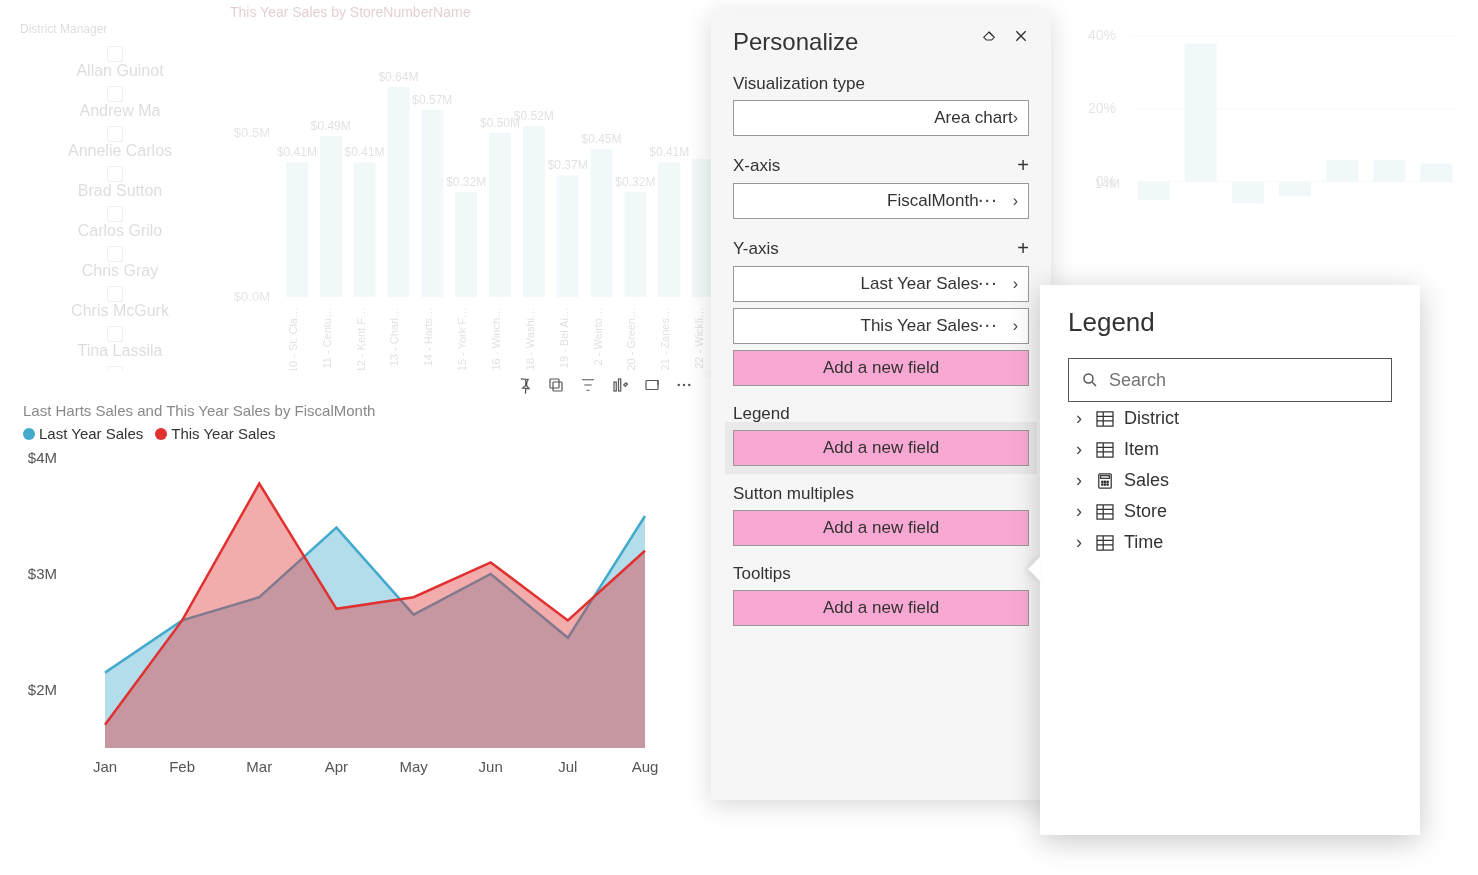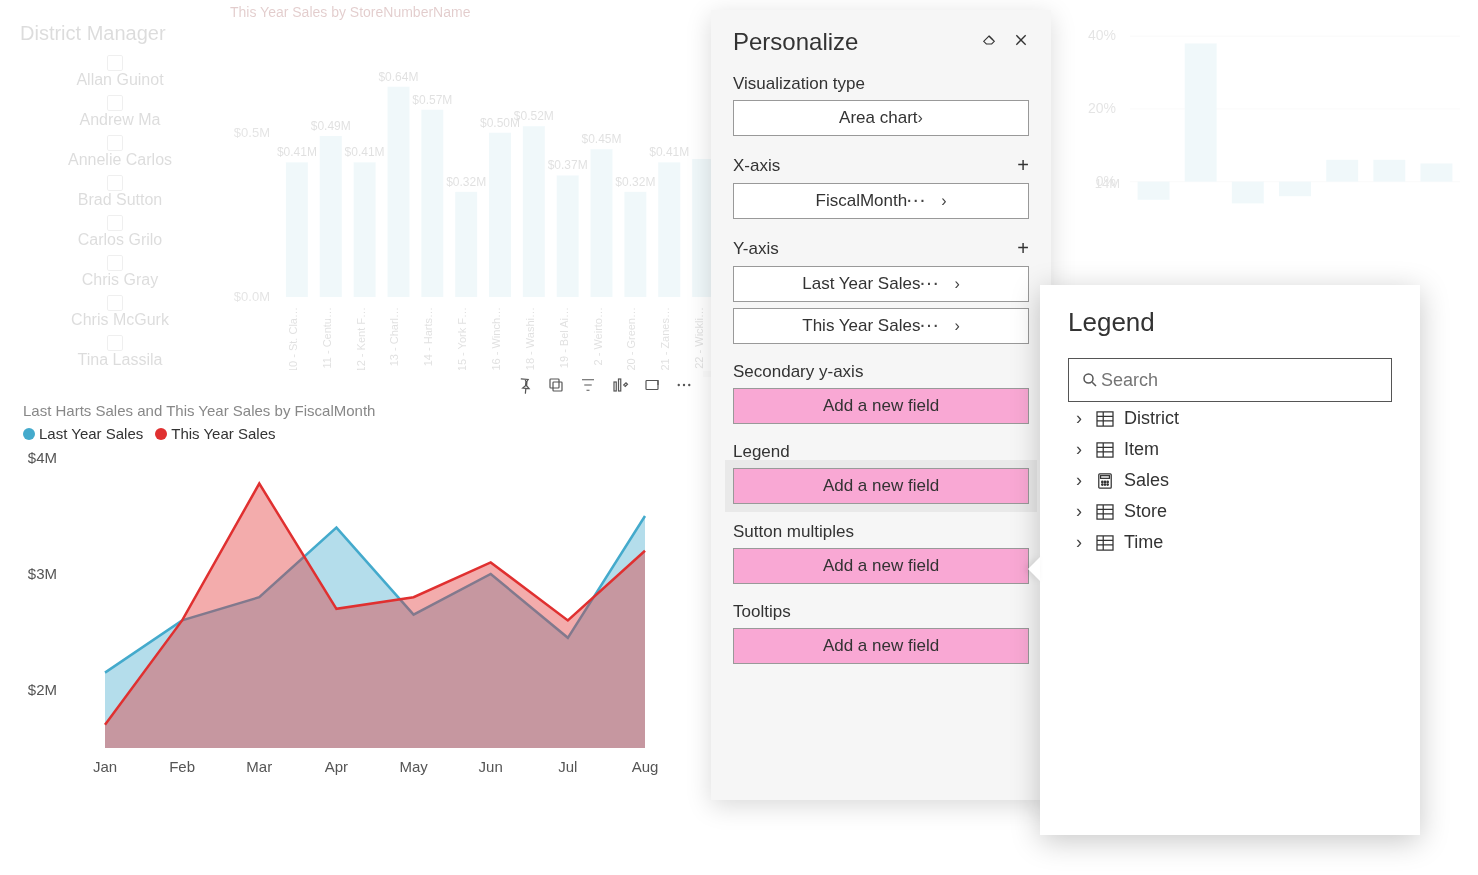--- a/index.html
+++ b/index.html
@@ -9,21 +9,21 @@
   position: relative;
   background: #fff;
   overflow: hidden;
   color: #333;
 }
 .faded { opacity: 0.22; }
 
 .slicer {
   position: absolute; left: 20px; top: 22px; width: 200px;
 }
-.slicer-title { font-size: 20px; color: #666; margin-bottom: 10px; }
+.slicer-title { font-size: 12px; color: #666; margin-bottom: 10px; }
 .slicer-item { display: flex; align-items: center; font-size: 16px; color: #666; margin-bottom: 6px; flex-direction: column; }
 .slicer-item .cb {
   width: 16px; height: 16px; border: 1.5px solid #bbb; border-radius: 2px; margin-right: 10px;
 }
 
 .barchart1 {
   position: absolute; left: 210px; top: 4px; width: 520px;
 }
 .barchart1-title { font-size: 14px; color: #7f1d1d; margin-left: 20px; margin-bottom: 27px; }
 
@@ -47,31 +47,31 @@
 .swatch { width: 12px; height: 12px; border-radius: 50%; }
 .swatch.blue { background: #44aacc; }
 .swatch.red { background: #e03030; }
 
 .personalize-panel {
   position: absolute; left: 711px; top: 10px; width: 340px; height: 790px;
   background: #f6f6f6;
   box-shadow: 0 6px 24px rgba(0,0,0,0.15);
   padding: 18px 22px;
 }
-.panel-header { display: flex; align-items: center; justify-content: space-between; margin-bottom: 14px; }
+.panel-header { display: flex; justify-content: space-between; margin-bottom: 14px; }
 .panel-title { font-size: 24px; font-weight: 400; }
 .panel-header-icons { display: flex; gap: 16px; color: #333; }
 .panel-header-icons svg { width: 16px; height: 16px; }
 
 .section-label { font-size: 17px; color: #333; margin-top: 18px; margin-bottom: 6px; display:flex; justify-content: space-between; align-items:center;}
 .section-label .plus { font-size: 20px; font-weight: 300; color:#333; }
 
 .field-row {
   width: 100%; height: 36px; background: #fff; border: 1px solid #999;
-  display: flex; align-items: center; justify-content: center;
+  display: flex; align-items: center; justify-content: flex-end;
   padding: 8px 10px; font-size: 17px; margin-bottom: 6px;
 }
 .field-row .fright { display:flex; align-items:center; gap:14px; color:#444;}
 .dots { letter-spacing: 2px; font-weight:bold; font-size: 14px;}
 .chev { font-size: 16px; }
 .add-field-btn {
   width: 100%; height: 36px; background: #f9a8d4; border: 1px solid #999;
   display:flex; align-items:center; justify-content:center; font-size: 17px;
 }
 .add-field-btn.active-outline {
@@ -80,21 +80,21 @@
 
 .flyout {
   position: absolute; left: 1040px; top: 285px; width: 380px; height: 550px;
   background: #fff;
   box-shadow: 0 6px 28px rgba(0,0,0,0.22);
   padding: 22px 28px;
 }
 .flyout-title { font-size: 26px; font-weight: 400; margin-bottom: 20px; }
 .search-box {
   width: 100%; height: 44px; border: 1.5px solid #555;
-  display:flex; align-items:center; padding: 0 12px; gap:2px;
+  display:flex; align-items:center; padding: 0 12px; gap:10px;
   margin-bottom: 4px;
 }
 .search-box input { border:none; outline:none; font-size: 18px; flex:1; color:#444; background:transparent;}
 .tree-item { display:flex; align-items:center; gap:10px; font-size: 18px; margin: 6px 0 10px 8px;}
 .tree-item .tchev { width:10px; display:inline-block; color:#444;}
 .tbl-icon { display:inline-flex; width:18px; height:16px; }
 .tbl-icon svg { width:18px; height:16px; }
 
 
 .flyout-pointer {
@@ -325,23 +325,20 @@
       </span>
   </div>
   <div class="field-row">
     <span>This Year Sales</span>
     <span class="fright">
         <span class="dots">···</span>
         <span class="chev">›</span>
       </span>
   </div>
 
-  <div class="section-label">
-      <span>Secondary y-axis</span>
-    </div>
   <div class="add-field-btn">
       <span>Add a new field</span>
     </div>
 
   <div class="section-label">
       <span>Legend</span>
     </div>
   <div class="add-field-btn active-outline">
       <span>Add a new field</span>
     </div>

